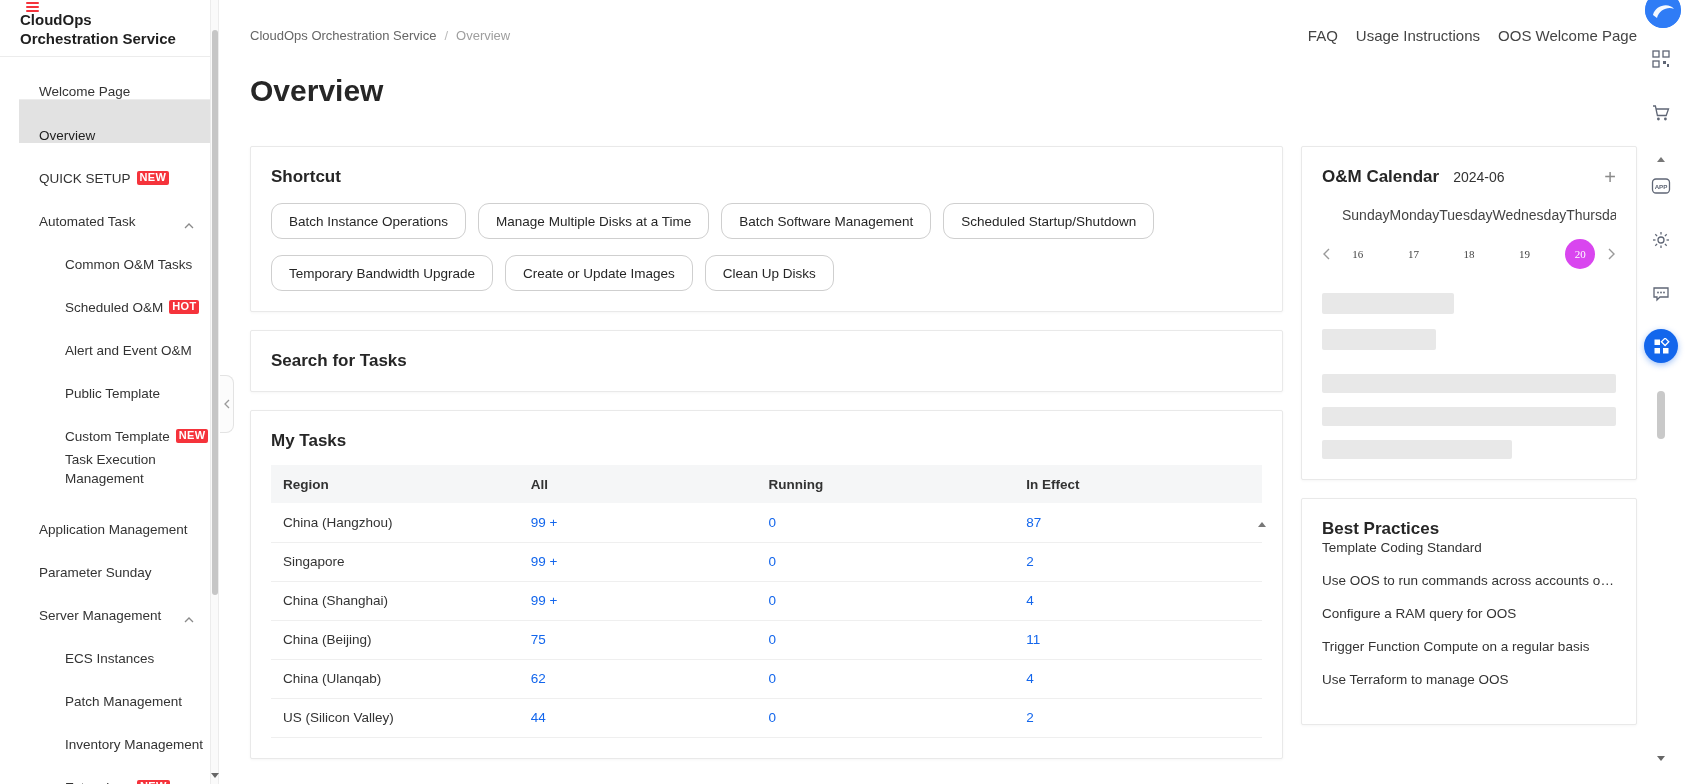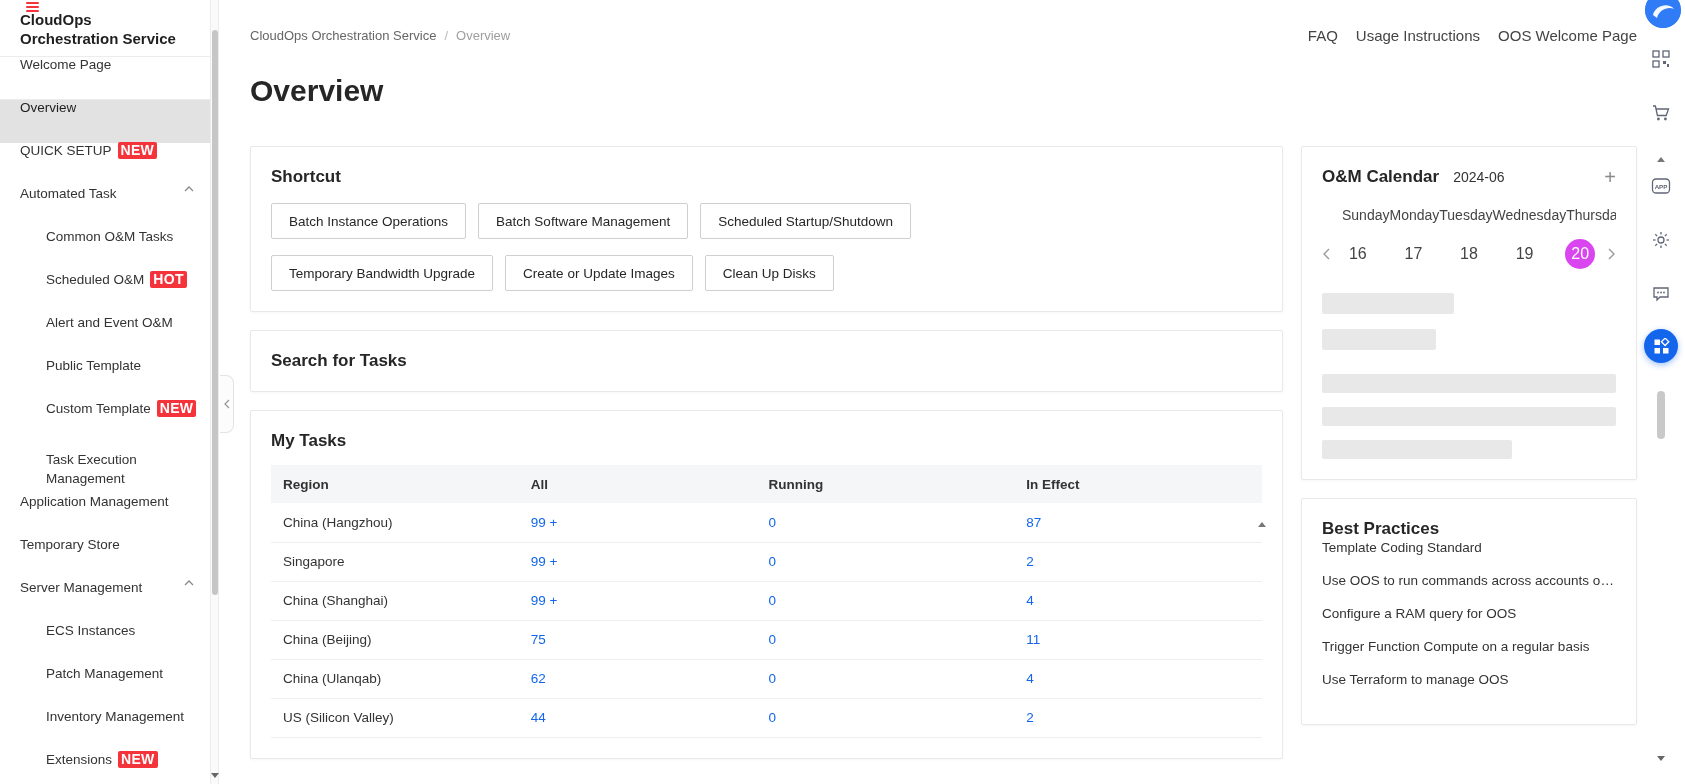--- a/index.html
+++ b/index.html
@@ -6,27 +6,27 @@
   html,body { width:1685px; height:784px; overflow:hidden; }
   body {
     font-family: "Liberation Sans", sans-serif;
     background:#fff; color:#333; position:relative; font-size:13.5px;
   }
   
   .sidebar { position:absolute; left:0; top:0; bottom:0; width:210px; background:#fff; overflow:hidden; }
   .hamburger { position:absolute; top:2px; left:26px; width:13px; display:flex; flex-direction:column; gap:2px; }
   .hamburger i { display:block; height:2px; background:#f5333b; border-radius:1px; }
   .side-title { padding:10px 20px 8px 20px; font-size:15px; font-weight:700; line-height:19px; color:#1f1f1f; border-bottom:1px solid #ececec; }
-  .side-item { height:43px; display:flex; align-items:flex-start; padding:0 16px 0 20px; font-size:13.5px; color:#333; cursor:pointer; white-space:nowrap; }
+  .side-item { height:43px; display:flex; align-items:flex-end; padding:0 16px 0 20px; font-size:13.5px; color:#333; cursor:pointer; white-space:nowrap;margin-left:19px; }
   .side-item.bordered { border-bottom:1px solid #ececec; }
   .side-item.selected { background:#e2e2e2; color:#1f1f1f; }
   .side-item.sub { padding-left:46px; }
   .side-item.group { justify-content:space-between; }
   .side-item.wrap { height:auto; min-height:43px; padding-top:6px; padding-bottom:6px; white-space:normal; line-height:19px; }
-  .badge { margin-left:6px; font-size:14px; font-weight:700; color:#fff; background:#f5333b; border-radius:2px; padding:1px 3px 2px; line-height:1; display:inline-block; transform:translateY(-1px); letter-spacing:.3px; }
+  .badge { margin-left:6px; font-size:11px; font-weight:700; color:#fff; background:#f5333b; border-radius:2px; padding:1px 3px 2px; line-height:1; display:inline-block; transform:translateY(-1px); letter-spacing:.3px; }
   
   .side-scroll { position:absolute; left:210px; top:0; bottom:0; width:9px; background:#fafafa; border-left:1px solid #ececec; border-right:1px solid #ececec; }
   .side-scroll .thumb { position:absolute; left:1px; top:30px; width:6px; height:565px; background:#c6c6c6; border-radius:3px; }
   .tri-down { width:0; height:0; border-left:4px solid transparent; border-right:4px solid transparent; border-top:5px solid #666; }
   .tri-up { width:0; height:0; border-left:4px solid transparent; border-right:4px solid transparent; border-bottom:5px solid #777; }
   .side-scroll .tri-down { position:absolute; bottom:6px; left:0; }
   .collapse-handle { position:absolute; left:220px; top:375px; width:14px; height:58px; background:#fcfcfc; border:1px solid #e3e3e3; border-left:none; border-radius:0 8px 8px 0; display:flex; align-items:center; justify-content:center; cursor:pointer; z-index:5; }
   
   .main { position:absolute; left:220px; right:0; top:0; bottom:0; padding:26px 48px 0 30px; overflow:hidden; }
   .topline { display:flex; justify-content:space-between; align-items:center; height:18px; }
@@ -36,21 +36,21 @@
   .top-links { display:flex; gap:18px; font-size:15px; color:#444; }
   .top-links span { cursor:pointer; }
   .page-title { margin-top:28px; font-size:30px; font-weight:600; color:#262626; line-height:38px; }
   .columns { display:flex; gap:18px; margin-top:36px; align-items:flex-start; }
   .col-left { flex:1; min-width:0; }
   .col-right { width:336px; flex:0 0 336px; }
   .card { background:#fff; border:1px solid #e9e9e9; border-radius:2px; box-shadow:0 1px 3px rgba(0,0,0,.04); padding:20px; margin-bottom:18px; position:relative; }
   .card-title { font-size:17px; font-weight:600; color:#262626; line-height:20px; }
   
   .btn-row { display:flex; flex-wrap:wrap; gap:12px; margin-top:16px; }
-  .btn { height:36px; padding:0 17px; display:inline-flex; align-items:center; border:1px solid #cfcfcf; border-radius:2px; background:#fff; font-size:13.5px; color:#262626; cursor:pointer; white-space:nowrap; }
+  .btn { height:36px; padding:0 17px; display:inline-flex; align-items:center; border:1px solid #cfcfcf; border-radius:11px; background:#fff; font-size:13.5px; color:#262626; cursor:pointer; white-space:nowrap; }
   
   .search-wrap { position:relative; margin-top:14px; }
   .search-input { width:100%; height:38px; border:1px solid #d9d9d9; border-radius:2px; padding:0 44px 0 12px; font-size:13.5px; color:#333; outline:none; font-family:"Liberation Sans",sans-serif; }
   .search-input::placeholder { color:#c3c3c3; }
   .search-btn { position:absolute; right:1px; top:1px; bottom:1px; width:36px; display:flex; align-items:center; justify-content:center; cursor:pointer; background:#fff; }
   
   table.tasks { width:100%; border-collapse:collapse; margin-top:14px; }
   table.tasks th { background:#f5f6f7; text-align:left; font-size:13.5px; font-weight:600; color:#333; padding:10px 12px; height:38px; }
   table.tasks td { padding:0 12px; height:39px; border-bottom:1px solid #efefef; font-size:13.5px; color:#333; }
   table.tasks .c-region { width:25%; }
@@ -59,21 +59,21 @@
   table.tasks .c-effect { width:25%; }
   a.num { color:#1366ec; text-decoration:none; cursor:pointer; }
   .table-scroll-up { position:absolute; right:16px; top:96px; }
   
   .cal-head { display:flex; align-items:center; }
   .cal-month { margin-left:14px; font-size:14px; color:#333; }
   .cal-plus { margin-left:auto; font-size:20px; color:#8a8a8a; line-height:16px; cursor:pointer; }
   .cal-days { margin-top:20px; padding-left:20px; display:flex; white-space:nowrap; overflow:hidden; font-size:14px; color:#444; }
   .cal-dates { margin-top:16px; display:flex; align-items:center; }
   .cal-dates .dates { flex:1; display:flex; justify-content:space-around; align-items:center; }
-  .date { font-size:16px; color:#444; width:30px; height:30px; display:flex; align-items:center; justify-content:center; cursor:pointer; border-radius:50%; }
+  .date { font-size:11px; color:#444; width:30px; height:30px; display:flex; align-items:center; justify-content:center; cursor:pointer; border-radius:50%;font-family:Liberation Serif, serif; }
   .date.selected { background:#d946ef; color:#fff; }
   .cal-arrow { cursor:pointer; display:flex; align-items:center; }
   .skel { background:#e8e8e8; border-radius:2px; }
   .sk1 { width:132px; height:21px; margin-top:24px; }
   .sk2 { width:114px; height:21px; margin-top:15px; }
   .sk3 { width:100%; height:19px; margin-top:24px; }
   .sk4 { width:100%; height:19px; margin-top:14px; }
   .sk5 { width:190px; height:19px; margin-top:14px; }
   
   .bp-list { margin-top:0; }
@@ -131,21 +131,21 @@
     <span>Custom Template</span>
     <span class="badge">NEW</span>
   </div>
   <div class="side-item sub wrap">
     <span>Task Execution Management</span>
   </div>
   <div class="side-item">
     <span>Application Management</span>
   </div>
   <div class="side-item">
-    <span>Temporary Store</span>
+    <span>Parameter Sunday</span>
   </div>
   <div class="side-item group">
     <span>Server Management</span>
     <svg width="10" height="6">
         <polyline points="1,5 5,1 9,5" fill="none" stroke="#8a8a8a" stroke-width="1.3"></polyline>
       </svg>
   </div>
   <div class="side-item sub">
     <span>ECS Instances</span>
   </div>
@@ -190,20 +190,21 @@
   <div class="page-title">Overview</div>
 
   <div class="columns">
 
     <div class="col-left">
 
       <div class="card">
         <div class="card-title">Shortcut</div>
         <div class="btn-row">
           <button class="btn">Batch Instance Operations</button>
+          <button class="btn">Manage Multiple Disks at a Time</button>
           <button class="btn">Batch Software Management</button>
           <button class="btn">Scheduled Startup/Shutdown</button>
         </div>
         <div class="btn-row">
           <button class="btn">Temporary Bandwidth Upgrade</button>
           <button class="btn">Create or Update Images</button>
           <button class="btn">Clean Up Disks</button>
         </div>
       </div>
 

